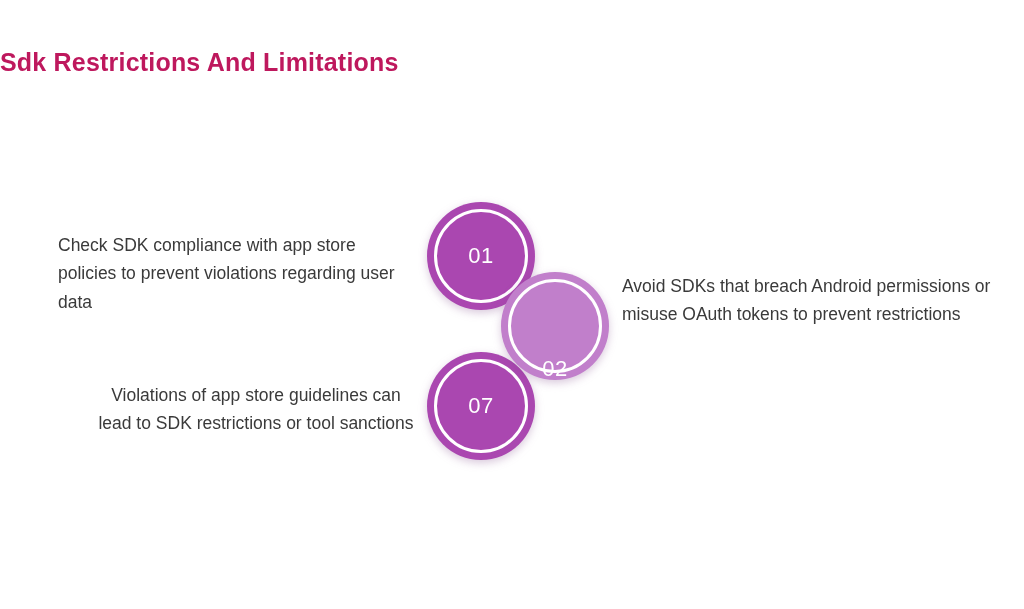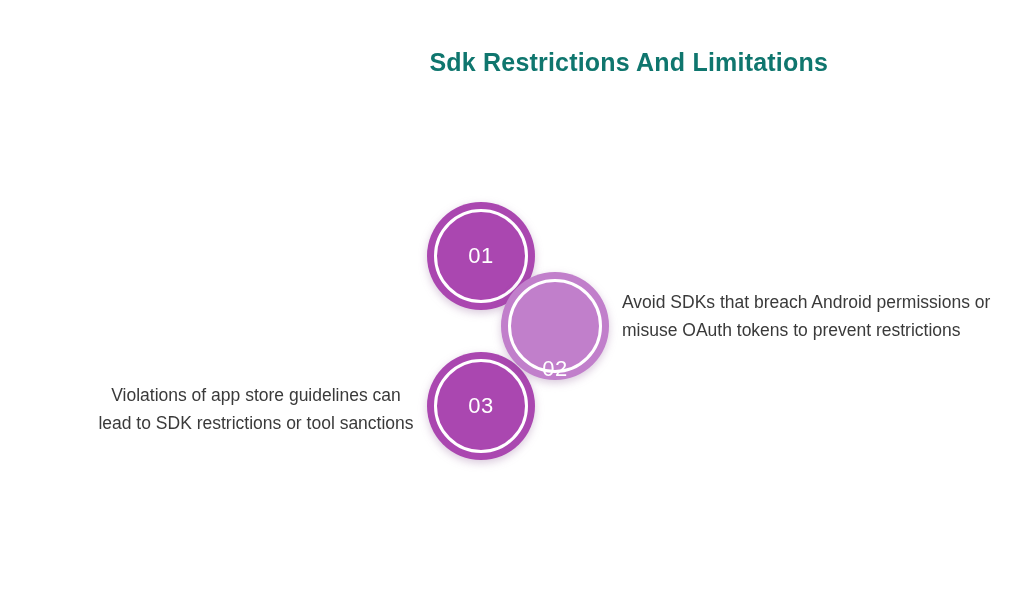--- a/index.html
+++ b/index.html
@@ -21,24 +21,24 @@
     height: 609px;
     background: #ffffff;
   }
 
   
   .title {
     position: absolute;
     top: 48px;
     left: 0;
     width: 828px;
-    text-align: right;
+    text-align: left;
     font-size: 25px;
     font-weight: bold;
-    color: #0f766e;
+    color: #be185d;
     letter-spacing: 0.2px;
     white-space: nowrap;
   }
 
   
   .circle-group {
     position: absolute;
     left: 0;
     top: 0;
     width: 1024px;
@@ -122,21 +122,21 @@
 
   #text-1 {
     left: 58px;
     top: 231px;
     width: 358px;
     text-align: left;
   }
 
   #text-2 {
     left: 622px;
-    top: 288px;
+    top: 272px;
     width: 372px;
     text-align: left;
   }
 
   #text-3 {
     left: 96px;
     top: 381px;
     width: 320px;
     text-align: center;
   }
@@ -166,31 +166,32 @@
 
     <div class="circle" id="circle-1">
       <div class="ring"></div>
       <div class="core"></div>
       <span class="num">01</span>
     </div>
 
     <div class="circle" id="circle-3">
       <div class="ring"></div>
       <div class="core"></div>
-      <span class="num">03</span>
+      <span class="num">07</span>
     </div>
 
     <div class="circle" id="circle-2">
       <div class="ring"></div>
       <div class="core"></div>
       <span class="num">02</span>
     </div>
 
   </div>
 
+  <div class="body-text" id="text-1">Check SDK compliance with app store policies to prevent violations regarding user data</div>
 
   <div class="body-text" id="text-2">Avoid SDKs that breach Android permissions or misuse OAuth tokens to prevent restrictions</div>
 
   <div class="body-text" id="text-3">Violations of app store guidelines can lead to SDK restrictions or tool sanctions</div>
 
   <div class="footer-logo">TECHAHEAD</div>
 
 </div>
 
 </body></html>

